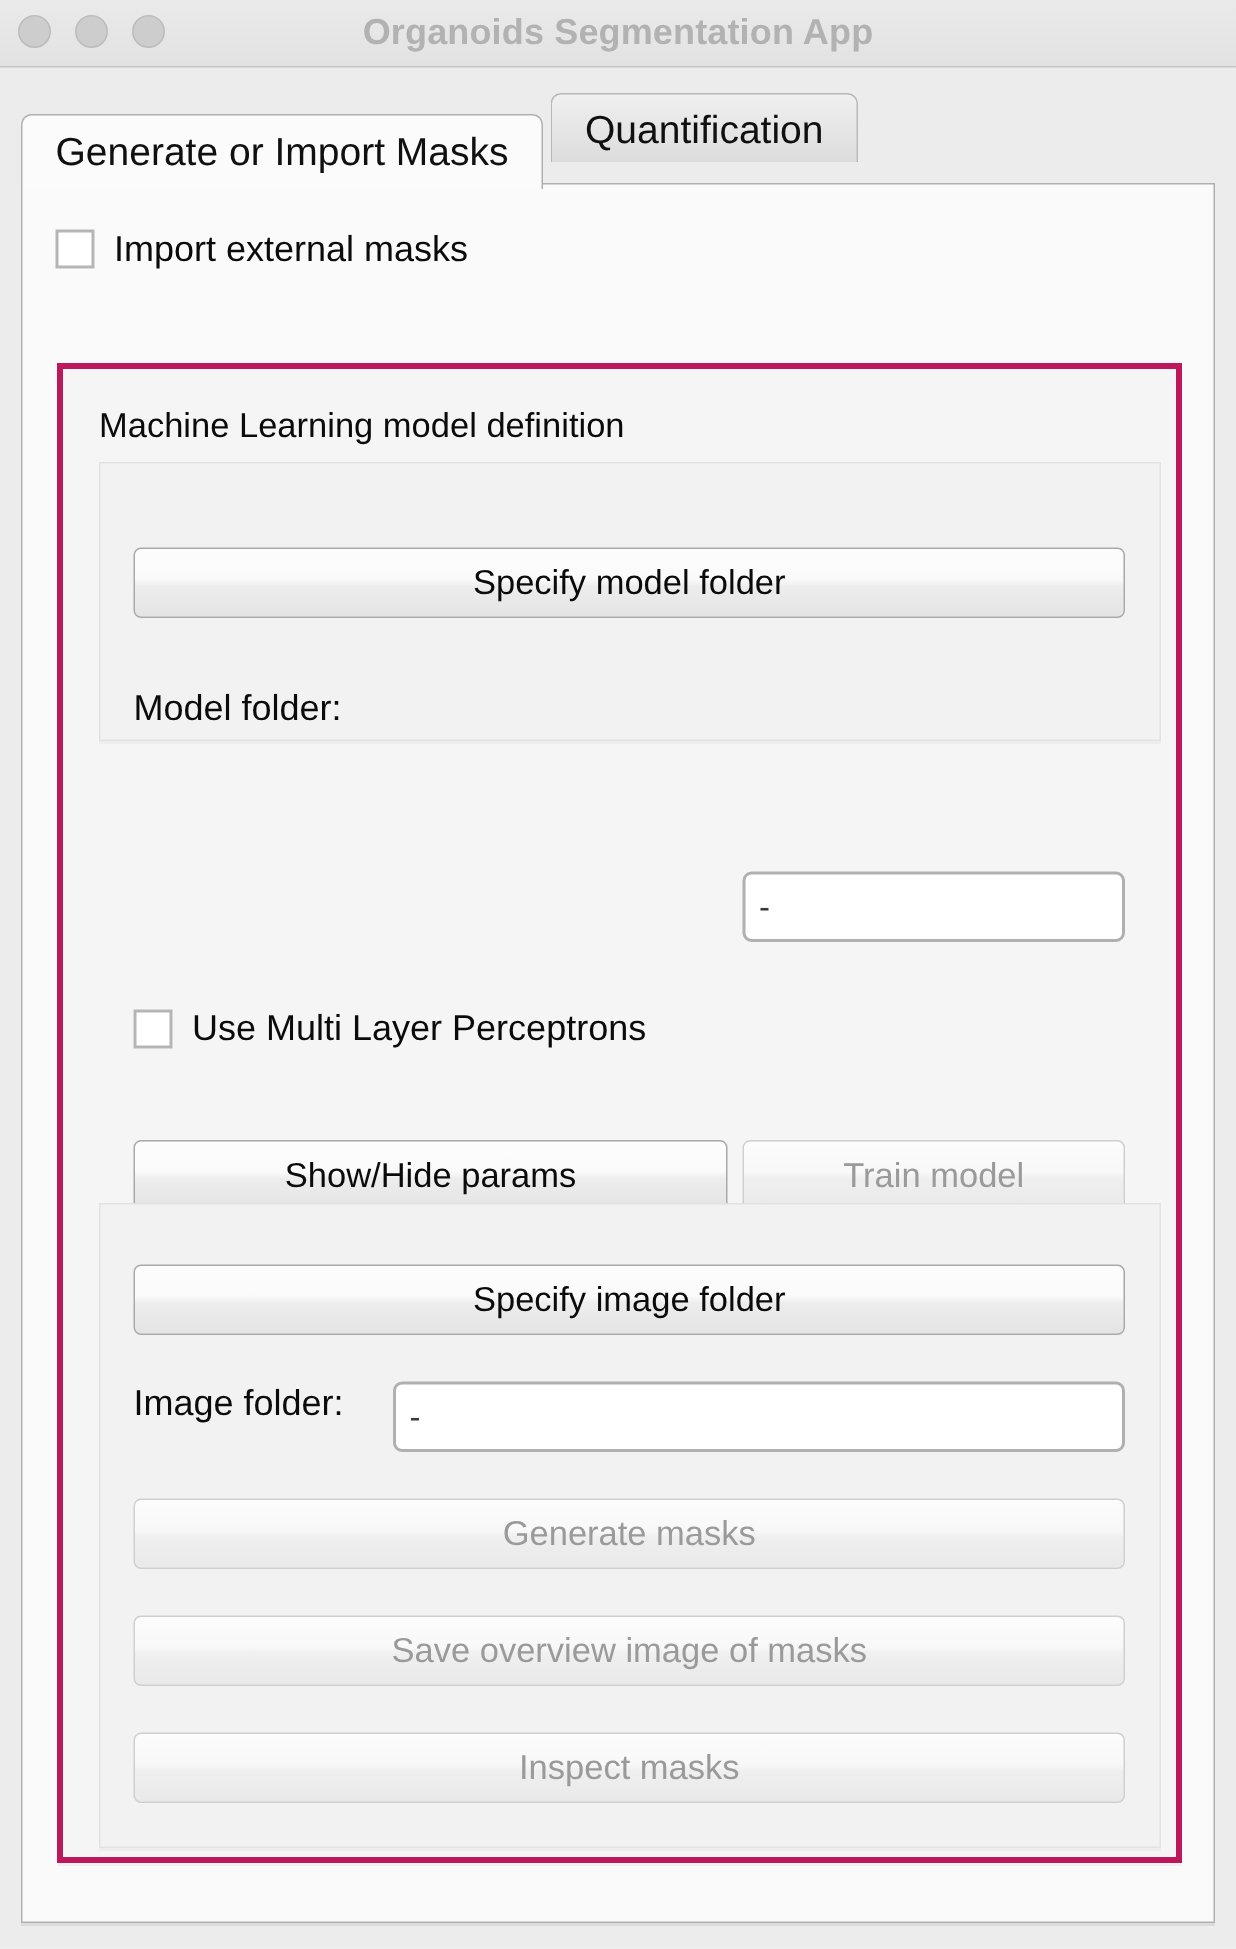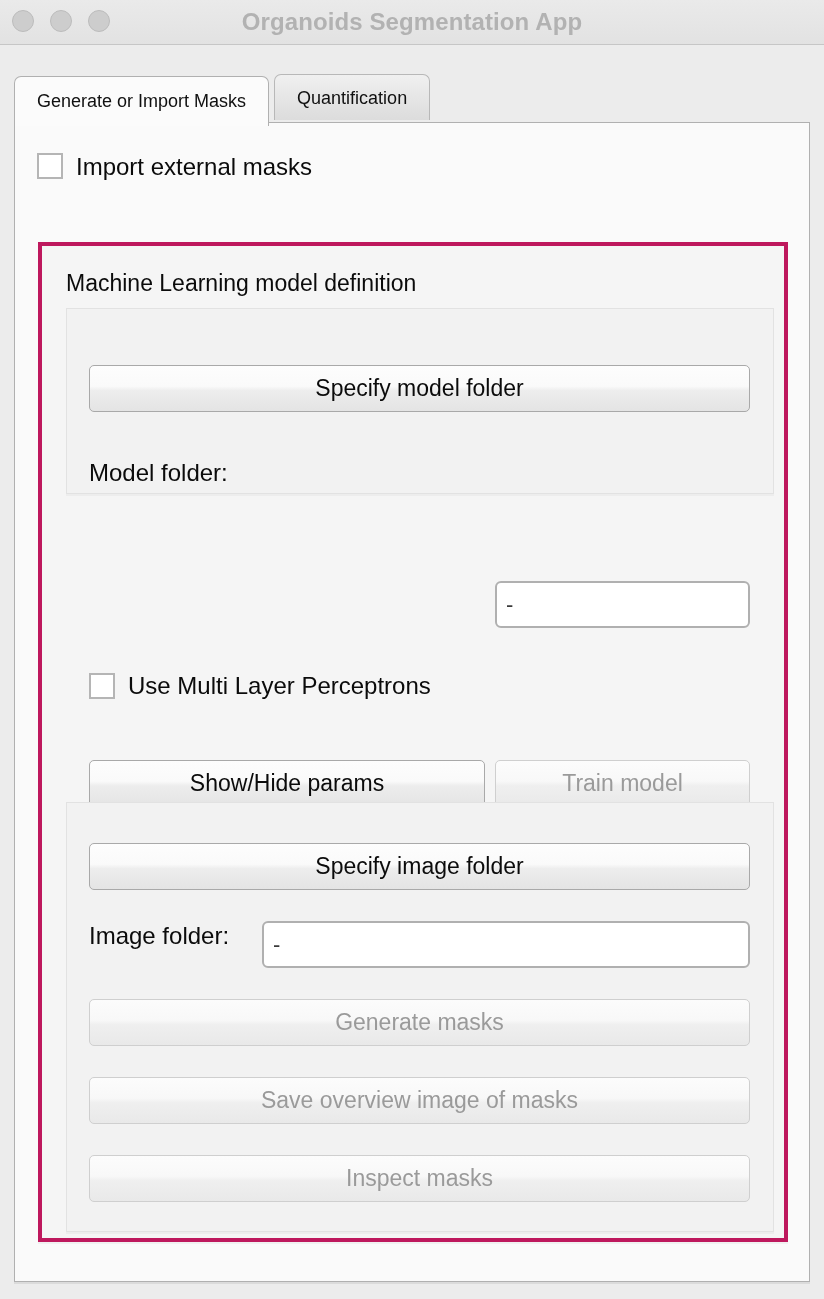--- a/index.html
+++ b/index.html
@@ -60,40 +60,40 @@
     top: 76px;
     height: 48px;
     display: flex;
     align-items: flex-end;
     z-index: 5;
   }
   .tab {
     height: 46px;
     line-height: 46px;
     padding: 0 22px;
-    font-size: 18px;
+    font-size: 26px;
     color: #101010;
     border: 1px solid #b8b8b8;
     border-bottom: none;
     border-radius: 7px 7px 0 0;
     box-sizing: border-box;
     background: linear-gradient(#f0f0f0, #dcdcdc);
     position: relative;
   }
   .tab.active {
     background: #fbfbfb;
     border-color: #b0b0b0;
     height: 50px;
     line-height: 48px;
     z-index: 3;
     margin-bottom: -2px;
   }
   .tab.inactive {
     margin-left: 5px;
-    margin-bottom: 4px;
+    margin-bottom: 16px;
     z-index: 1;
   }
 
   
   .tabpanel {
     position: absolute;
     left: 14px;
     top: 122px;
     width: 796px;
     height: 1160px;

